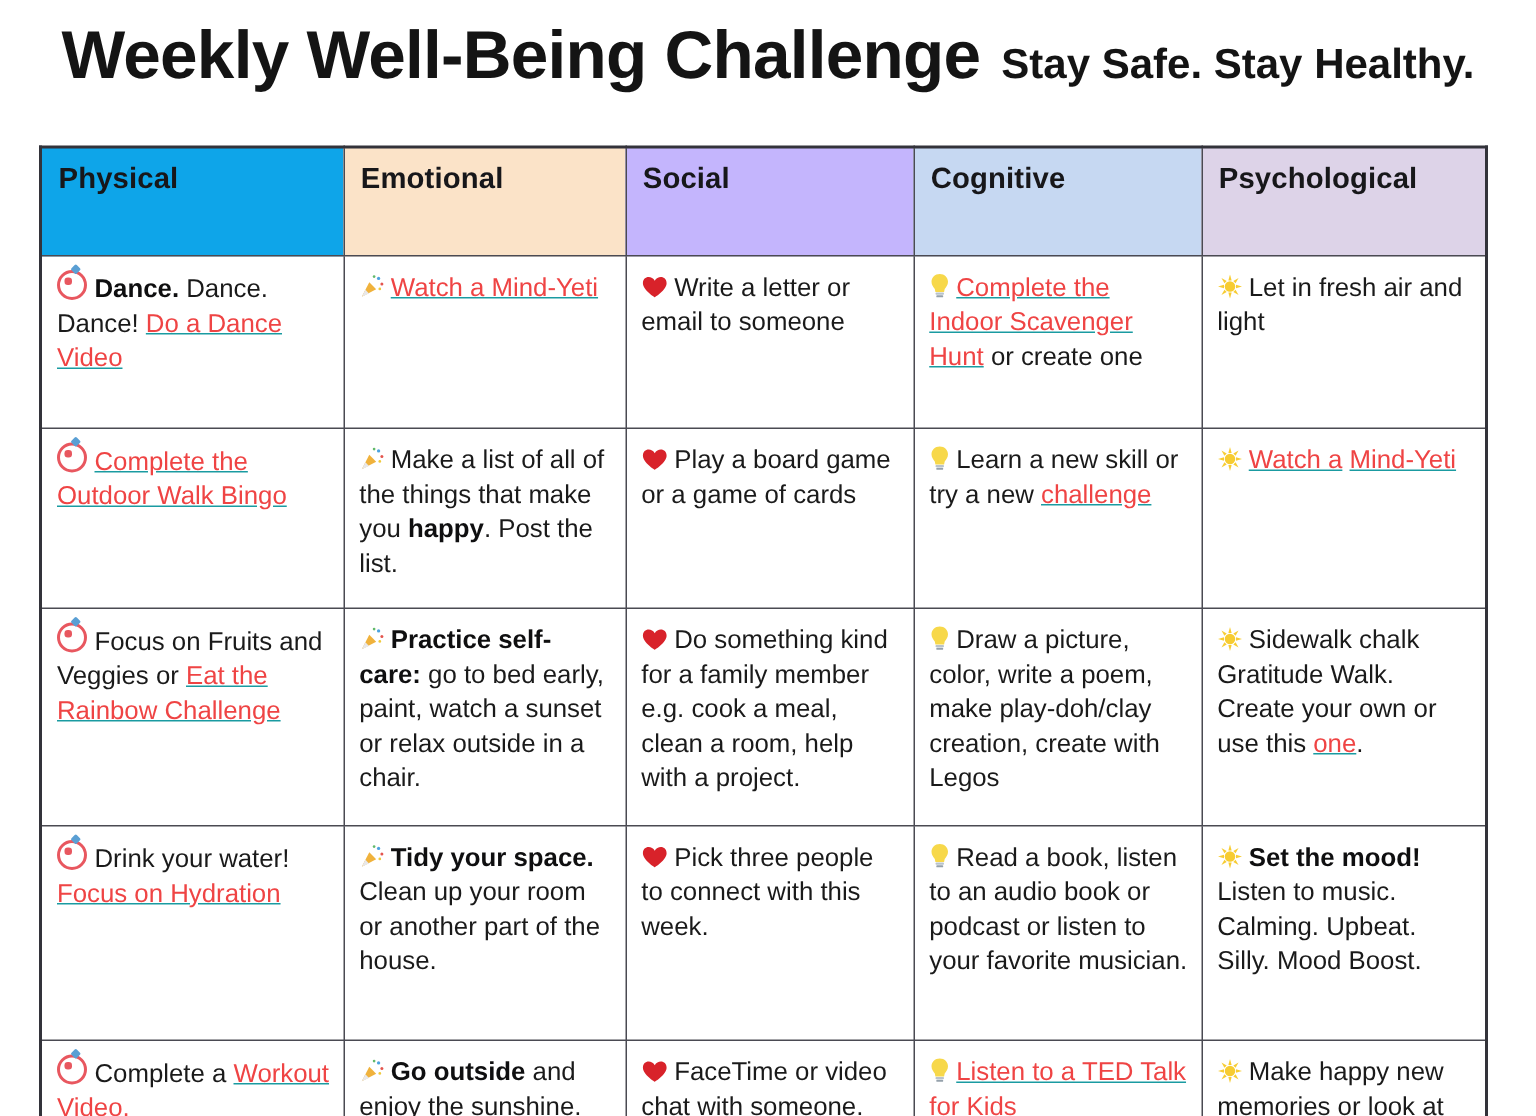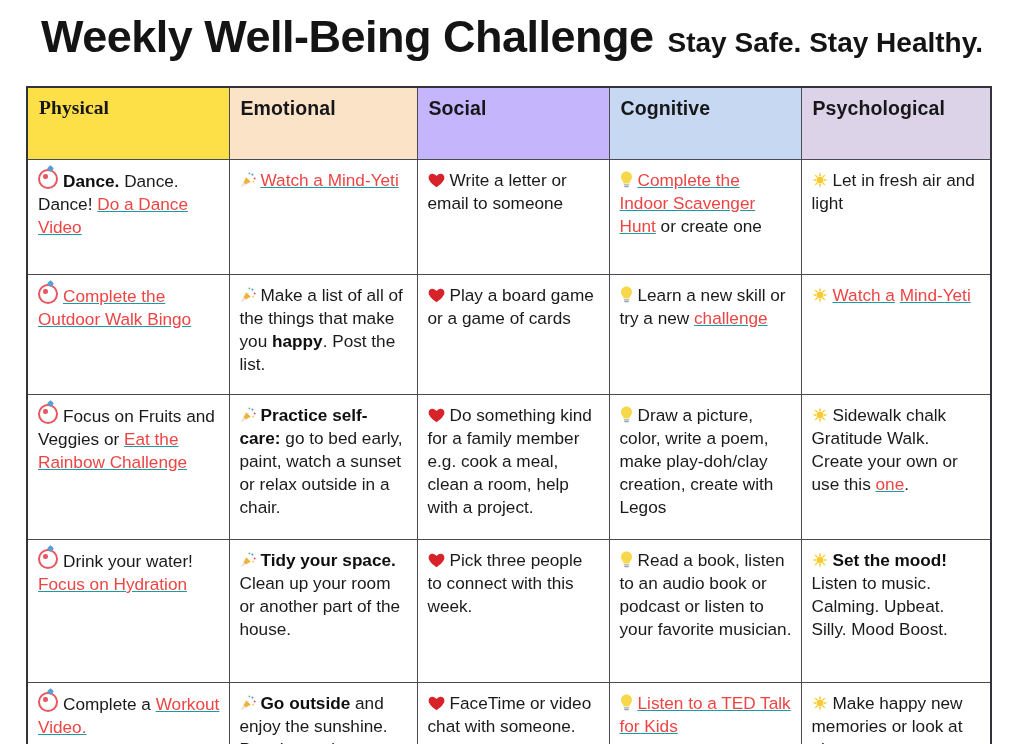--- a/index.html
+++ b/index.html
@@ -22,21 +22,21 @@
     box-sizing: border-box;
     padding: 0;
   }
 
   
   .title-bar {
     display: flex;
     align-items: baseline;
     justify-content: center;
     gap: 14px;
-    height: 86px;
+    height: 97px;
     padding-top: 14px;
     box-sizing: border-box;
   }
   .title-main {
     font-size: 45px;
     font-weight: 700;
     letter-spacing: -0.5px;
     color: #141414;
     white-space: nowrap;
     line-height: 1;
@@ -143,21 +143,21 @@
   .ico svg { display: block; }
 
   a.lnk, .lnk {
     color: #ef4444;
     text-decoration: underline;
     text-decoration-color: #1a9ba1;
     cursor: pointer;
   }
   .b { font-weight: 700; color: #0f0f10; }
 
-  .hdr-physical      { background: #fde047; font-family: Liberation Serif, serif; }
+  .hdr-physical      { background: #0ea5e9; }
   .hdr-emotional     { background: #fbe3c8; margin-left: 12px; }
   .hdr-social        { background: #c4b5fd; }
   .hdr-cognitive     { background: #c6d8f2; }
   .hdr-psychological { background: #ddd3e8; }
 </style>
 </head>
 <body>
 
 <div class="page">
 

